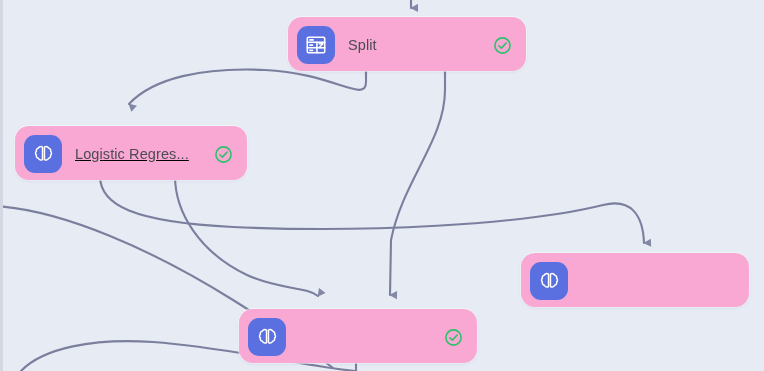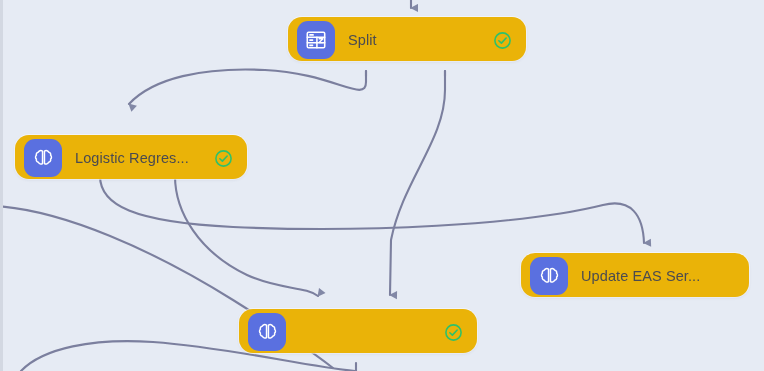--- a/index.html
+++ b/index.html
@@ -22,22 +22,22 @@
     left: 0;
     top: 0;
     width: 764px;
     height: 371px;
     pointer-events: none;
   }
   .node {
     position: absolute;
     display: flex;
     align-items: center;
-    height: 44px;
-    background: #eab308;
+    height: 54px;
+    background: #f9a8d4;
     border-radius: 14px;
     box-shadow: 0 1px 3px rgba(60,70,110,0.10), 0 0 0 1px rgba(255,255,255,0.6);
     padding: 2px 0 0 9px;
     box-sizing: border-box;
     z-index: 5;
   }
   .node-icon {
     width: 38px;
     height: 38px;
     min-width: 38px;
@@ -63,21 +63,21 @@
     width: 20px;
     height: 20px;
     min-width: 20px;
     display: flex;
     align-items: center;
     justify-content: center;
   }
 
   
   #node-split        { left: 285px; top: 17px;  width: 238px; }
-  #node-logistic     { left: 12px;  top: 135px; width: 232px; }
+  #node-logistic     { left: 12px;  top: 126px; width: 232px; text-decoration: underline; }
   #node-prediction   { left: 236px; top: 309px; width: 238px; }
   #node-updateeas    { left: 518px; top: 253px; width: 228px; }
 </style>
 </head>
 <body>
 
 <div id="canvas">
 
   <svg id="edge-layer" viewBox="0 0 764 371" width="764" height="371">
     <defs>
@@ -175,17 +175,16 @@
     <div class="node-icon">
       <svg width="23" height="23" viewBox="0 0 24 24" fill="none" stroke="#ffffff" stroke-width="1.55" stroke-linecap="round" stroke-linejoin="round">
         <path d="M11,4.2 C9.2,3.2 7.1,3.9 6.5,5.4 C4.9,5.7 4.1,7.2 4.6,8.6
                  C3.4,9.6 3.4,11.6 4.6,12.6 C4.1,14.2 5.1,15.8 6.7,16
                  C7.3,17.6 9.3,18.3 11,17.3 Z"></path>
         <path d="M13,4.2 C14.8,3.2 16.9,3.9 17.5,5.4 C19.1,5.7 19.9,7.2 19.4,8.6
                  C20.6,9.6 20.6,11.6 19.4,12.6 C19.9,14.2 18.9,15.8 17.3,16
                  C16.7,17.6 14.7,18.3 13,17.3 Z"></path>
       </svg>
     </div>
-    <div class="node-label">Update EAS Ser...</div>
 
   </div>
 
 </div>
 
 </body></html>

